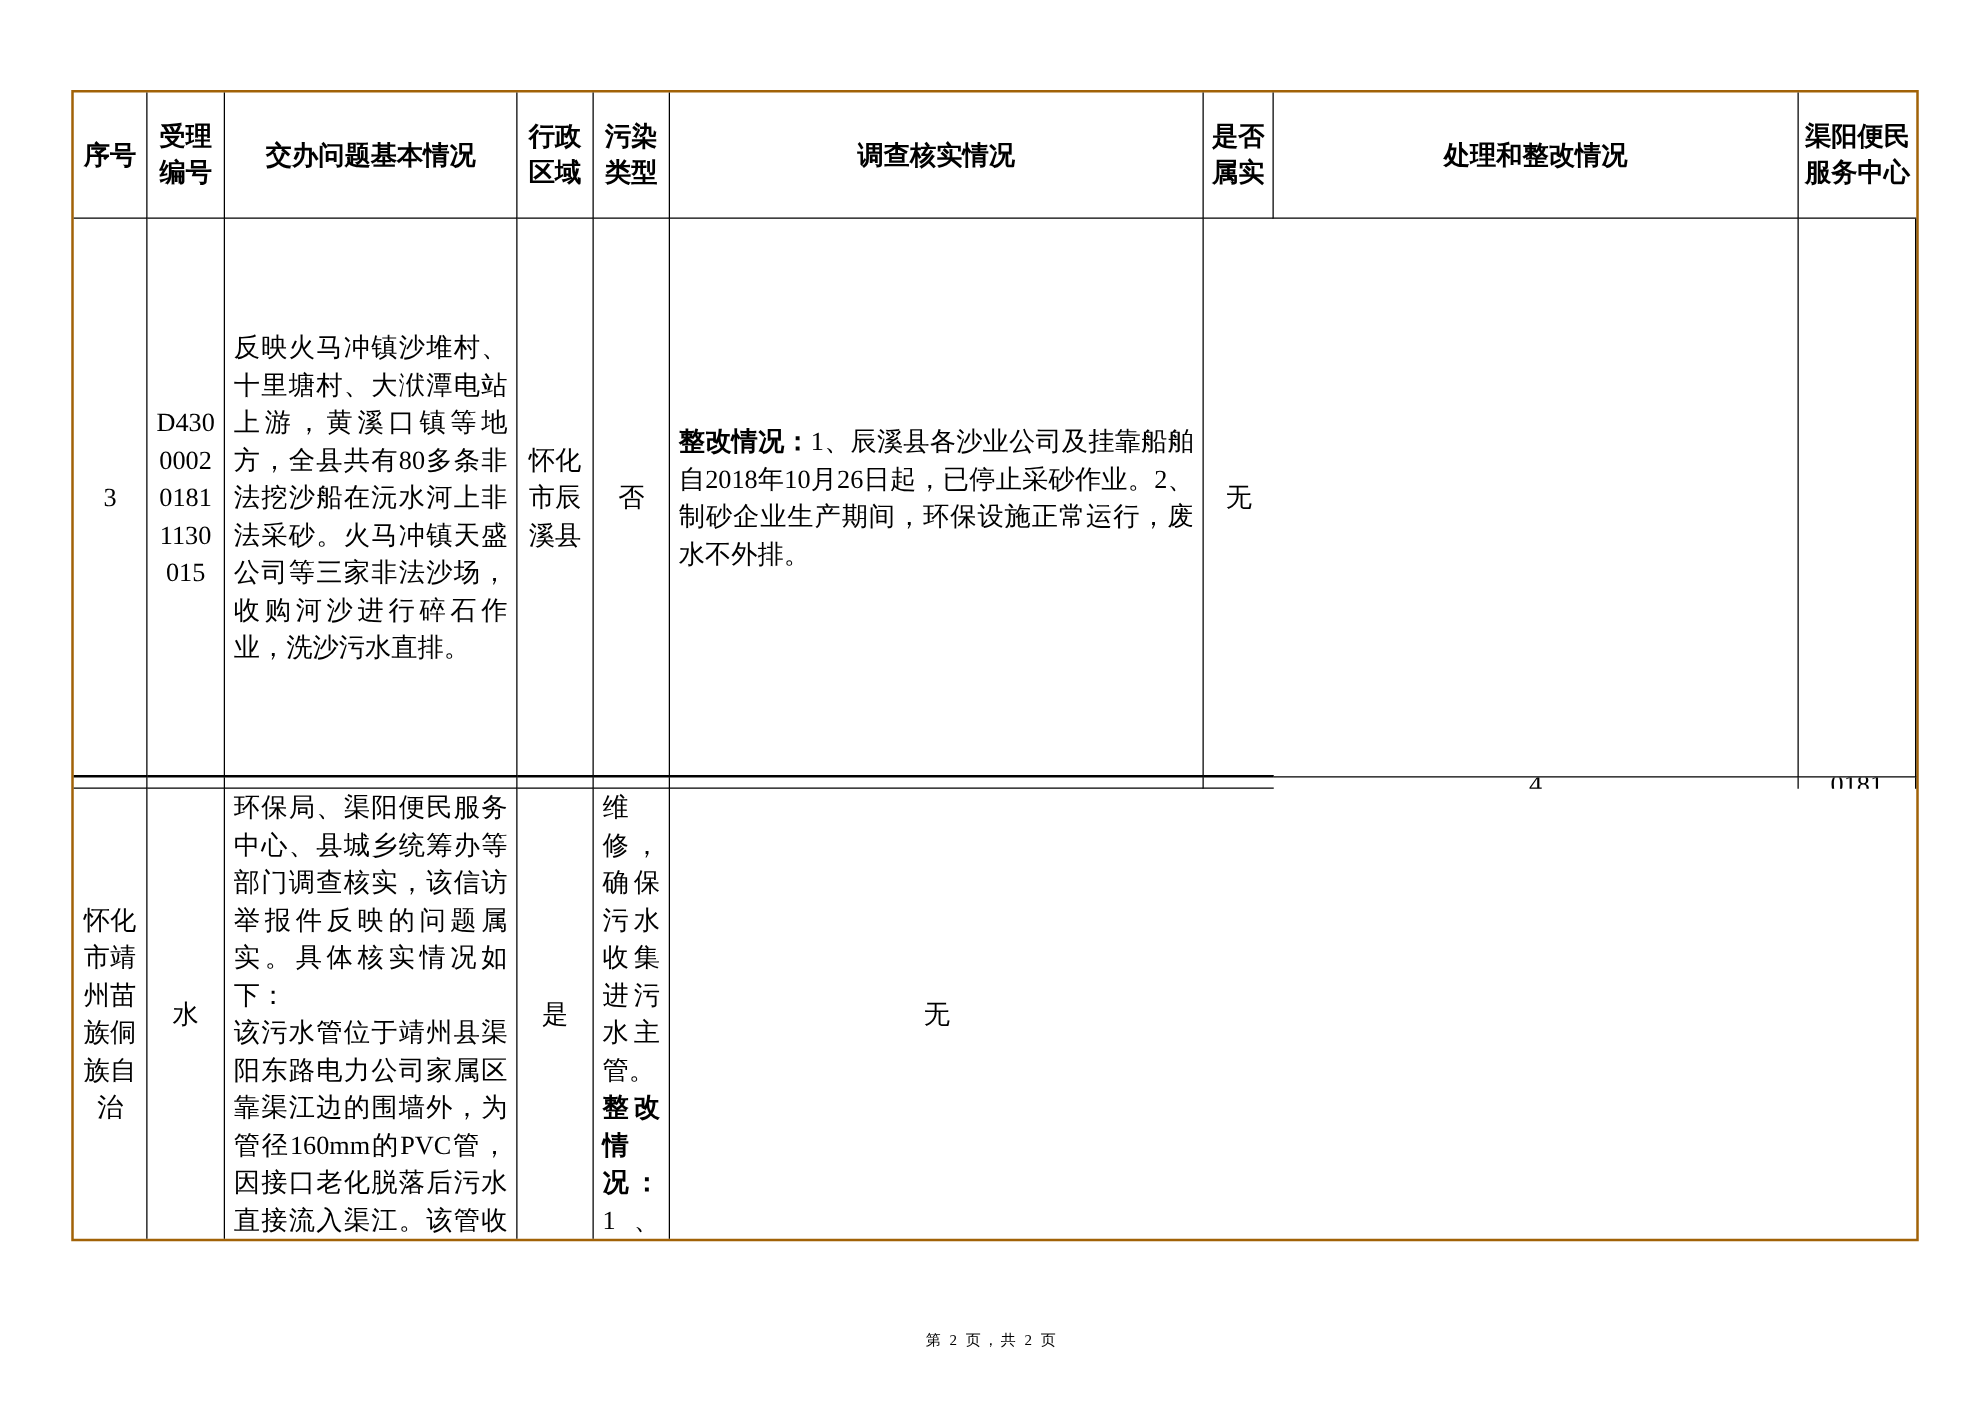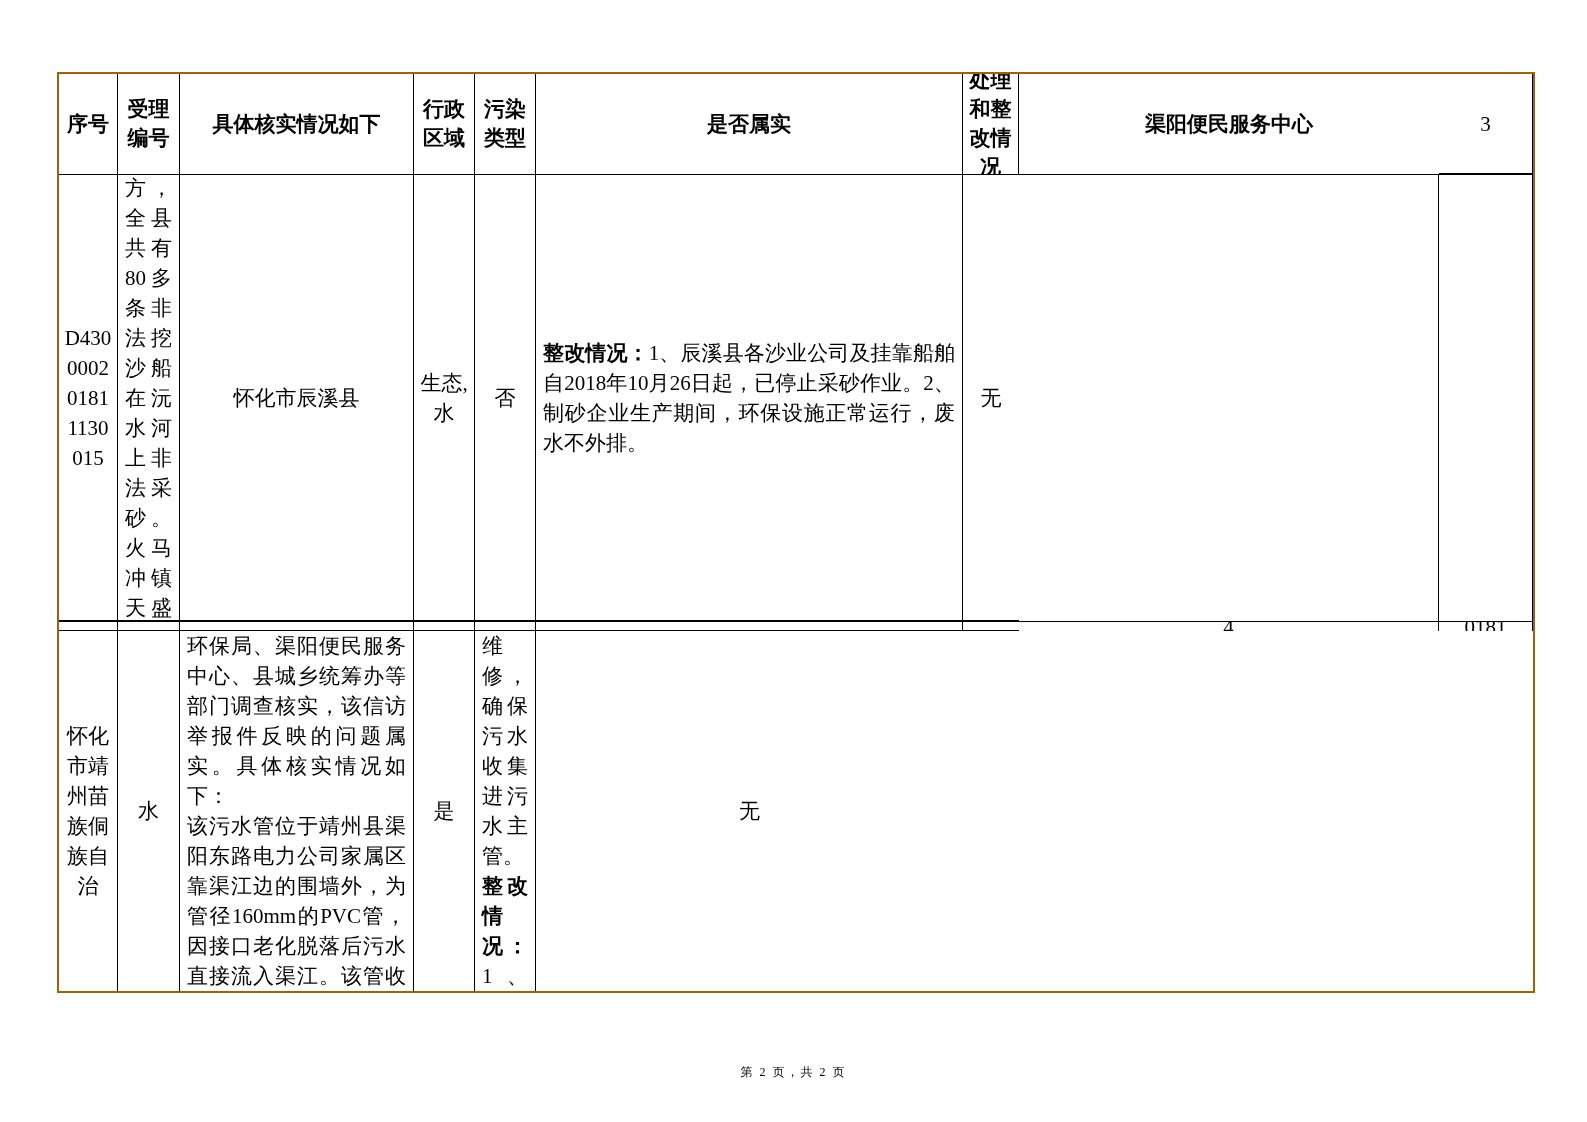--- a/index.html
+++ b/index.html
@@ -59,38 +59,38 @@
 </style>
 </head>
 <body>
 
 <div class="page">
 
   <div class="doc-table">
 
     <div class="c hd">序号</div>
     <div class="c hd">受理编号</div>
-    <div class="c hd">具体核实情况如下</div>
+    <div class="c hd">交办问题基本情况</div>
     <div class="c hd">行政区域</div>
     <div class="c hd">污染类型</div>
+    <div class="c hd">调查核实情况</div>
     <div class="c hd">是否属实</div>
     <div class="c hd">处理和整改情况</div>
     <div class="c hd lastcol">渠阳便民服务中心</div>
 
     <div class="c r3">3</div>
     <div class="c r3 idcell">D430
 0002
 0181
 1130
 015</div>
     <div class="c r3 tcell">
       <div class="pre">反映火马冲镇沙堆村、十里塘村、大洑潭电站上游，黄溪口镇等地方，全县共有80多条非法挖沙船在沅水河上非法采砂。火马冲镇天盛公司等三家非法沙场，收购河沙进行碎石作业，洗沙污水直排。</div>
     </div>
     <div class="c r3">怀化市辰溪县</div>
-    <div class="c r3">生态,水</div>
     <div class="c r3">否</div>
     <div class="c r3 tcell">
       <p><b>整改情况：</b><span>1、辰溪县各沙业公司及挂靠船舶自2018年10月26日起，已停止采砂作业。2、制砂企业生产期间，环保设施正常运行，废水不外排。</span></p>
     </div>
     <div class="c r3 lastcol">无</div>
 
     <div class="c sp"></div>
     <div class="c sp"></div>
     <div class="c sp"></div>
     <div class="c sp"></div>

